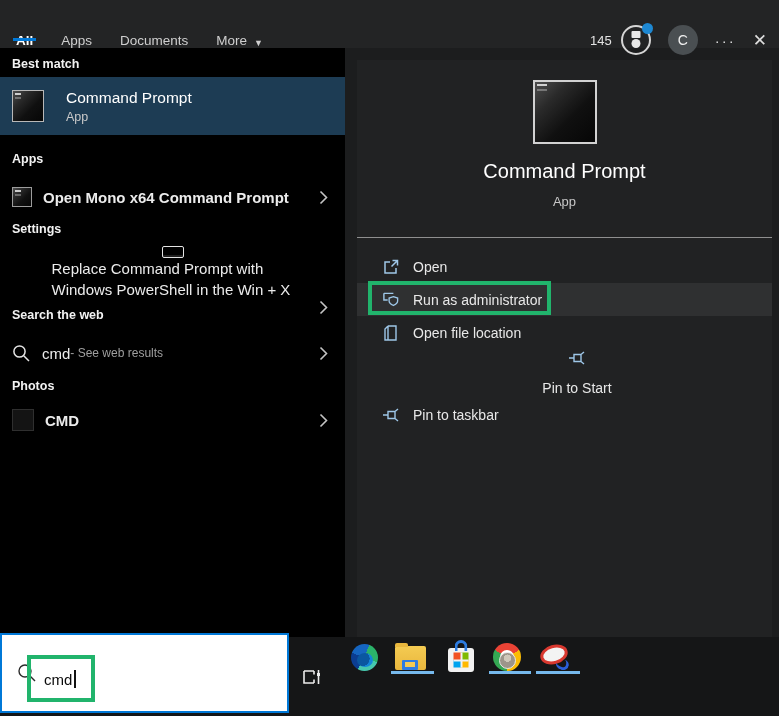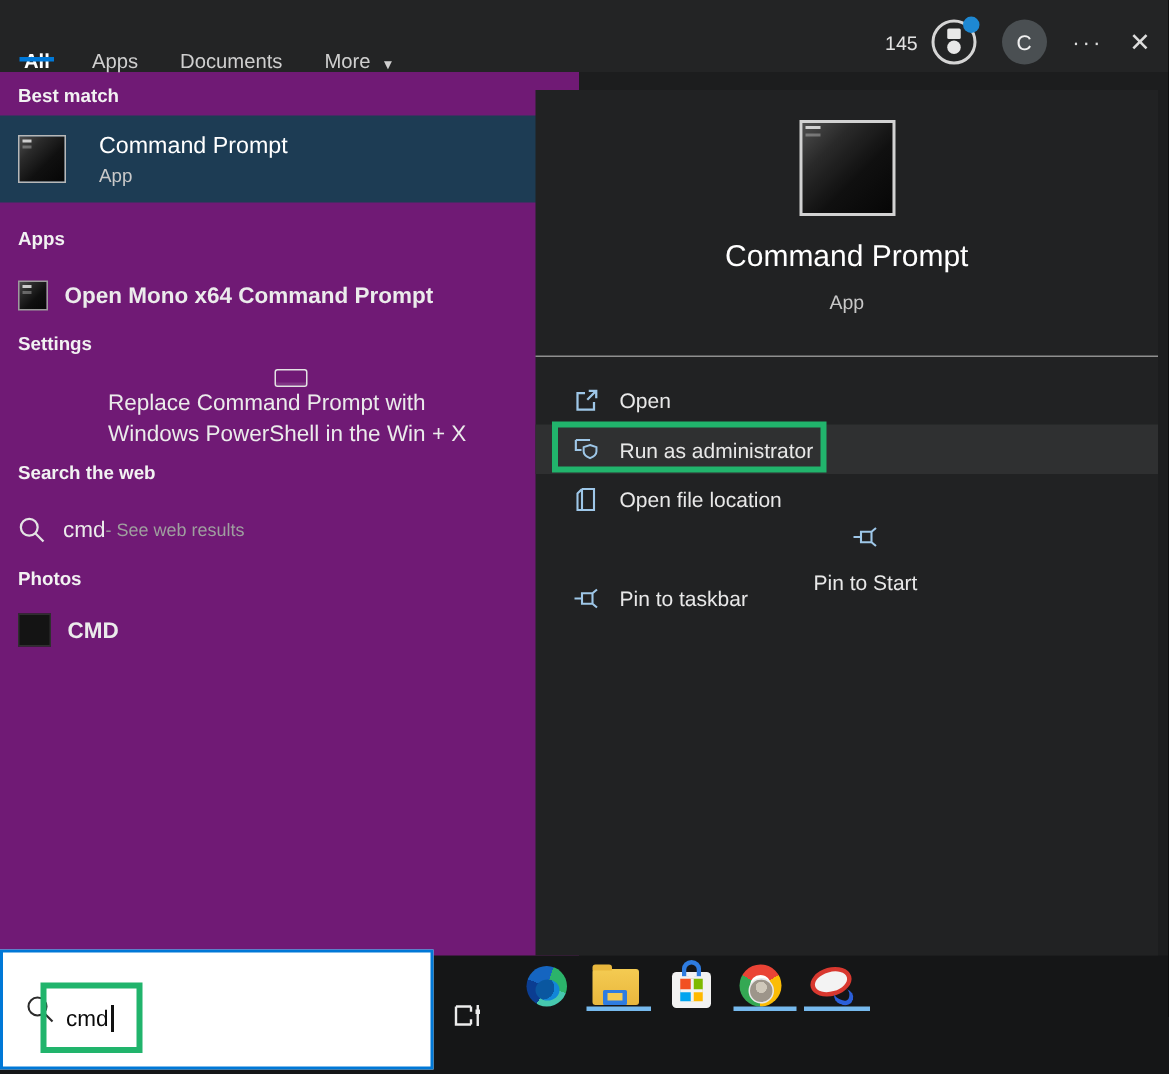--- a/index.html
+++ b/index.html
@@ -8,32 +8,32 @@
     background:#1c1d1e;font-family:"Liberation Sans",sans-serif;
     -webkit-font-smoothing:antialiased;
   }
   
   .topbar{position:absolute;left:0;top:0;width:779px;height:48px;background:#232425;z-index:3;}
   .tabs{position:absolute;left:2px;top:0;height:48px;display:flex;align-items:center;}
   .tab{position:relative;height:48px;display:flex;align-items:flex-end;padding:0 14px;color:#cfcfcf;font-size:13.5px;cursor:default;}
   .tab.active{color:#fff;font-weight:700;}
   .tab.active::after{content:"";position:absolute;left:11px;right:11px;bottom:7px;height:3px;background:#0078d7;}
   .tab .caret-down{margin-left:7px;font-size:9px;color:#cfcfcf;}
-  .topbar-right{position:absolute;right:12px;top:4px;height:48px;display:flex;align-items:center;gap:17px;}
+  .topbar-right{position:absolute;right:12px;top:16px;height:48px;display:flex;align-items:center;gap:17px;}
   .rewards{display:flex;align-items:center;gap:9px;color:#e2e2e2;font-size:13px;}
   .rewards-icon{position:relative;width:30px;height:30px;border:2px solid #d5d5d5;border-radius:50%;box-sizing:border-box;}
   .rewards-icon::before{content:"";position:absolute;left:50%;top:4px;transform:translateX(-50%);width:9px;height:7px;background:#e8e8e8;border-radius:1px;}
   .rewards-icon::after{content:"";position:absolute;left:50%;top:12px;transform:translateX(-50%);width:9px;height:9px;border-radius:50%;background:#e8e8e8;}
   .rewards-dot{position:absolute;right:-4px;top:-4px;width:11px;height:11px;border-radius:50%;background:#1e88d2;}
   .avatar{width:30px;height:30px;border-radius:50%;background:#4a4f52;color:#f0f0f0;display:flex;align-items:center;justify-content:center;font-size:14px;}
   .overflow-btn{color:#dddddd;font-size:15px;letter-spacing:2px;}
   .close-btn{color:#dddddd;font-size:17px;line-height:1;}
 
   
-  .left-panel{position:absolute;left:0;top:48px;width:345px;height:589px;background:#701a75;z-index:2;padding-left:41px;}
+  .left-panel{position:absolute;left:0;top:48px;width:345px;height:589px;background:#000000;z-index:2;}
   .section-header{position:absolute;left:12px;color:#f2f2f2;font-size:12.5px;font-weight:700;}
   .hdr-best{top:9px;} .hdr-apps{top:104px;} .hdr-settings{top:174px;} .hdr-web{top:260px;} .hdr-photos{top:331px;}
   .result-row{position:absolute;left:0;right:0;display:flex;align-items:center;color:#ebebeb;padding-left:12px;box-sizing:border-box;}
   .row-best{top:29px;height:58px;background:#1d3c54;}
   .row-apps{top:130px;height:38px;font-weight:bold;}
   .row-settings{top:198px;height:50px;flex-direction:column;}
   .row-web{top:286px;height:38px;}
   .row-photos{top:352px;height:40px;}
   .row-title{font-size:15px;}
   .row-title.bold{font-weight:700;}
@@ -55,21 +55,21 @@
   .photo-icon{width:22px;height:22px;background:#141414;border:1px solid #2f2f2f;box-sizing:border-box;}
   .winbar-icon{width:22px;height:12px;border:1.5px solid #e3e3e3;border-radius:2px;box-sizing:border-box;box-shadow:inset 0 -2px 0 rgba(255,255,255,.12);}
 
   
   .right-panel{position:absolute;left:357px;top:60px;width:415px;height:577px;background:#212223;z-index:2;}
   .preview-icon-wrap{position:absolute;left:50%;top:20px;transform:translateX(-50%);}
   .preview-title{position:absolute;top:100px;left:0;width:100%;text-align:center;font-size:20px;color:#ffffff;}
   .preview-sub{position:absolute;top:134px;left:0;width:100%;text-align:center;font-size:13px;color:#c8c8c8;}
   .divider{position:absolute;top:177px;left:0;right:0;height:1px;background:#8f8f8f;}
   .action-row{position:absolute;left:0;right:0;height:33px;display:flex;align-items:center;padding-left:25px;gap:13px;color:#e8e8e8;font-size:14px;box-sizing:border-box;}
-  .act-0{top:190px;} .act-1{top:223px;background:#2f3031;} .act-2{top:256px;} .act-3{top:289px;flex-direction:column;} .act-4{top:322px;}
+  .act-0{top:190px;} .act-1{top:223px;background:#2f3031;} .act-2{top:256px;} .act-3{top:289px;flex-direction:column;} .act-4{top:338px;}
   .action-icon{width:18px;height:18px;display:flex;align-items:center;justify-content:center;}
 
   
   .green-box{position:absolute;border:4px solid #21b46c;box-sizing:border-box;z-index:8;pointer-events:none;}
   .gb-admin{left:368px;top:281px;width:183px;height:34px;}
   .gb-search{left:27px;top:655px;width:68px;height:47px;}
 
   
   .taskbar{position:absolute;left:0;top:637px;width:779px;height:79px;background:#151617;z-index:1;}
   .tb-item{position:absolute;}

